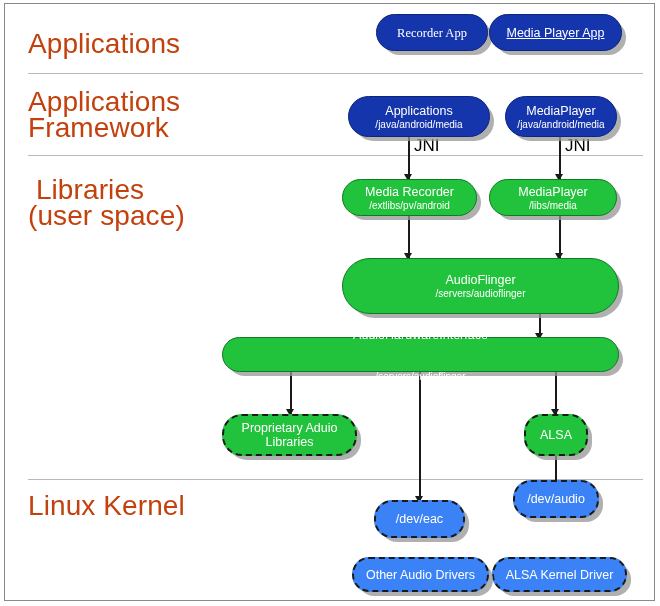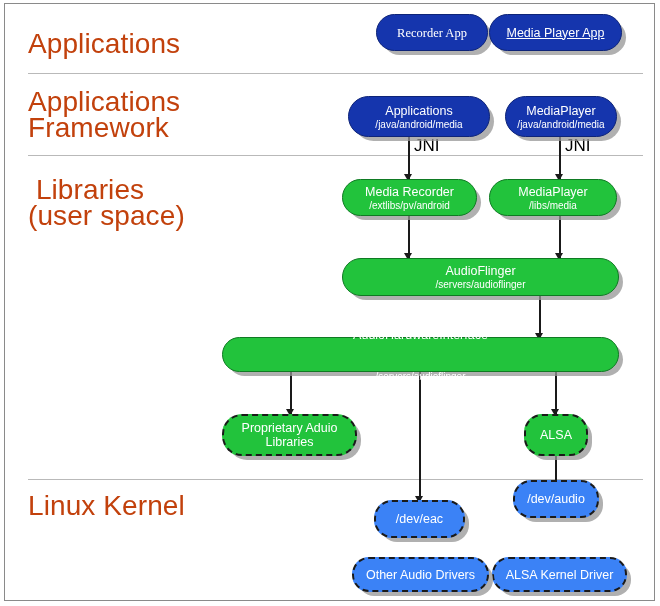--- a/index.html
+++ b/index.html
@@ -169,21 +169,21 @@
   <div class="node green two-line" style="left:342px;top:179px;width:135px;height:37px;">
     <span class="title">Media Recorder</span>
     <span class="sub">/extlibs/pv/android</span>
   </div>
 
   <div class="node green two-line" style="left:489px;top:179px;width:128px;height:37px;">
     <span class="title">MediaPlayer</span>
     <span class="sub">/libs/media</span>
   </div>
 
-  <div class="node green two-line" style="left:342px;top:258px;width:277px;height:38px;">
+  <div class="node green two-line" style="left:342px;top:258px;width:277px;height:56px;">
     <span class="title">AudioFlinger</span>
     <span class="sub">/servers/audioflinger</span>
   </div>
 
   <div class="node green two-line" style="left:222px;top:337px;width:397px;height:35px;gap:28px;">
     <span class="title">AudioHardwareInterface</span>
     <span class="sub">/servers/audioflinger</span>
   </div>
 
   <div class="node green dashed wrap" style="left:222px;top:414px;width:135px;height:42px;border-radius:20px;">

